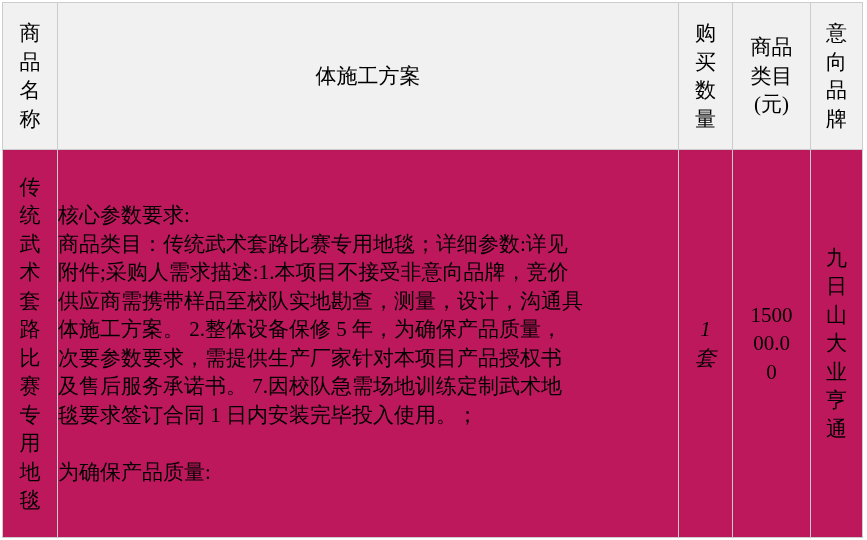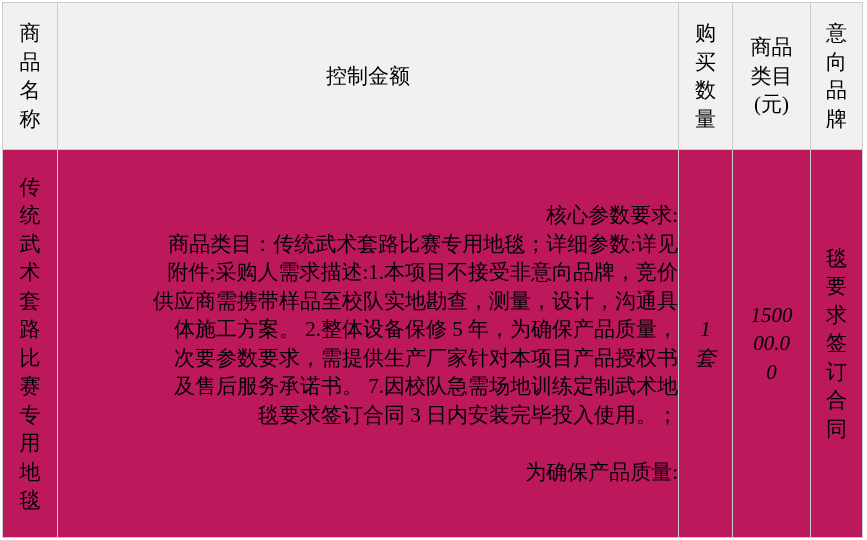--- a/index.html
+++ b/index.html
@@ -52,48 +52,47 @@
   .qty-box {
     width: 26px;
     margin: 4px auto;
     font-style: italic;
   }
   
   .amount-box {
     width: 44px;
     margin: 12px auto;
     word-break: break-all;
-    font-style: italic;
   }
   .params-cell {
     padding: 0 4px;
   }
   .pline {
     min-height: 28.5px;
-    text-align: right;
+    text-align: left;
   }
 </style>
 </head>
 <body>
 
 <table class="req-table">
   <colgroup>
     <col style="width:55px">
     <col style="width:621px">
     <col style="width:54px">
     <col style="width:78px">
     <col style="width:52px">
   </colgroup>
   <thead>
     <tr>
       <th>
         <div class="vwrap">商品名称</div>
       </th>
       <th>
-        <div>控制金额</div>
+        <div>体施工方案</div>
       </th>
       <th>
         <div class="vwrap">购买数量</div>
       </th>
       <th>
         <div class="amount-head">商品类目(元)</div>
       </th>
       <th>
         <div class="vwrap">意向品牌</div>
       </th>
@@ -105,28 +104,28 @@
         <div class="vwrap">传统武术套路比赛专用地毯</div>
       </td>
       <td class="params-cell">
         <div class="pline">核心参数要求:</div>
         <div class="pline">商品类目：传统武术套路比赛专用地毯；详细参数:详见</div>
         <div class="pline">附件;采购人需求描述:1.本项目不接受非意向品牌，竞价</div>
         <div class="pline">供应商需携带样品至校队实地勘查，测量，设计，沟通具</div>
         <div class="pline">体施工方案。 2.整体设备保修 5 年，为确保产品质量，</div>
         <div class="pline">次要参数要求，需提供生产厂家针对本项目产品授权书</div>
         <div class="pline">及售后服务承诺书。 7.因校队急需场地训练定制武术地</div>
-        <div class="pline">毯要求签订合同 3 日内安装完毕投入使用。；</div>
+        <div class="pline">毯要求签订合同 1 日内安装完毕投入使用。；</div>
         <div class="pline"></div>
         <div class="pline">为确保产品质量:</div>
       </td>
       <td>
         <div class="qty-box">1 套</div>
       </td>
       <td>
         <div class="amount-box">150000.00</div>
       </td>
       <td>
-        <div class="vwrap">毯要求签订合同</div>
+        <div class="vwrap">九日山大业亨通</div>
       </td>
     </tr>
   </tbody>
 </table>
 
 </body></html>

